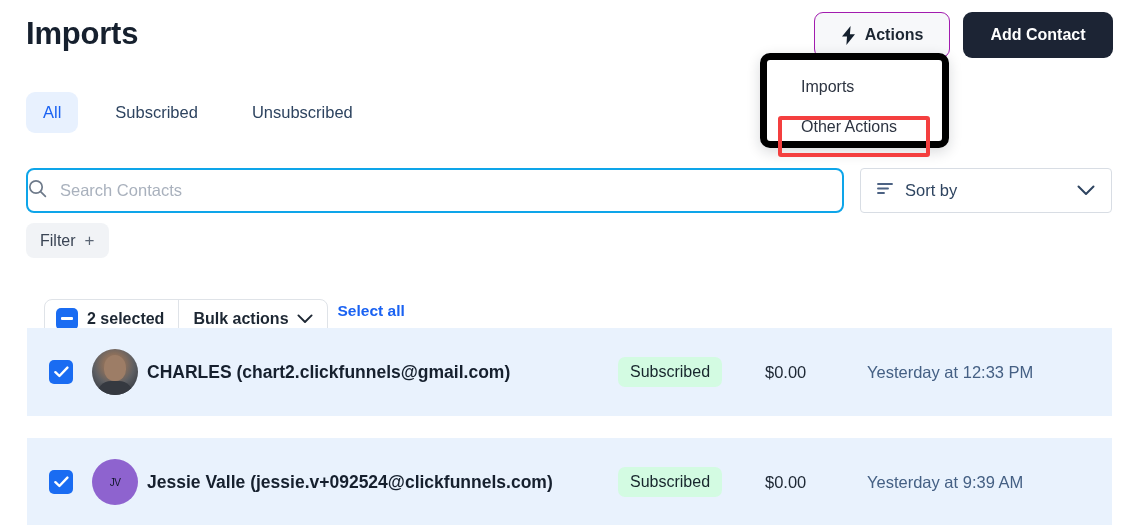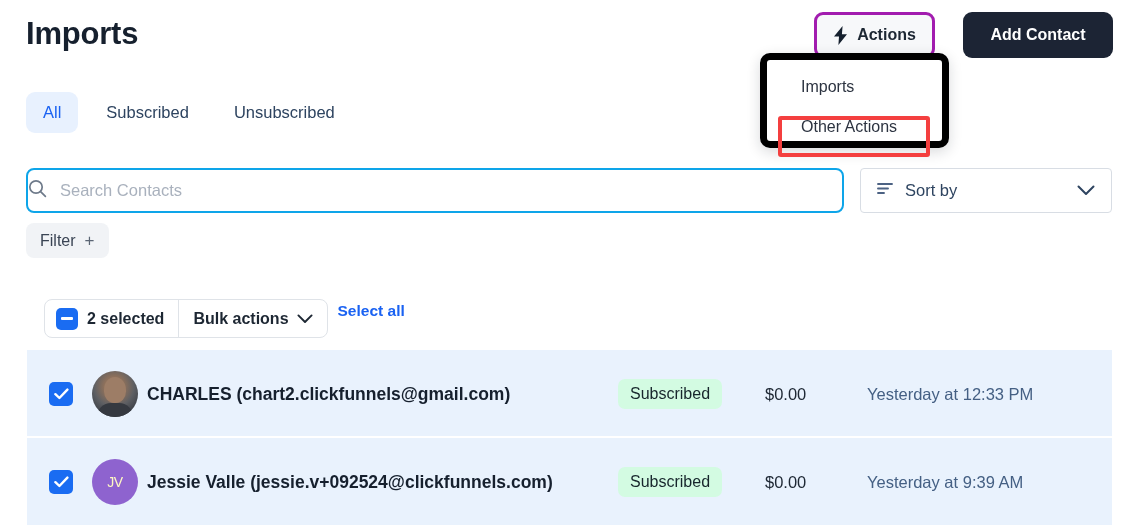--- a/index.html
+++ b/index.html
@@ -27,23 +27,23 @@
     font-size: 31px;
     font-weight: bold;
     color: #16202e;
     letter-spacing: -0.2px;
   }
 
   .actions-btn {
     position: absolute;
     left: 814px;
     top: 12px;
-    width: 121px;
+    width: 136px;
     height: 46px;
-    border: 3px solid #a21caf;
+    border: 1px solid #a21caf;
     border-radius: 9px;
     background: #f7f8fa;
     display: flex;
     align-items: center;
     justify-content: center;
     gap: 9px;
     font-size: 16px;
     font-weight: bold;
     color: #1d2733;
     cursor: pointer;
@@ -113,21 +113,21 @@
   .tab {
     height: 41px;
     display: flex;
     align-items: center;
     justify-content: center;
     padding: 0 17px;
     font-size: 16.5px;
     color: #2e4460;
     border-radius: 9px;
     cursor: pointer;
-    margin-right: 11px;
+    margin-right: 20px;
   }
   .tab.active {
     background: #e8f1fe;
     color: #1a62f2;
   }
 
   
   .search-box {
     position: absolute;
     left: 26px;
@@ -252,21 +252,21 @@
   
   .row {
     position: absolute;
     left: 27px;
     width: 1085px;
     height: 88px;
     background: #e9f2fd;
     display: flex;
     align-items: center;
   }
-  .row-1 { top: 350px; }
+  .row-1 { top: 328px; }
   .row-2 { top: 438px; }
   .row-divider {
     position: absolute;
     left: 27px;
     top: 436px;
     width: 1085px;
     height: 2px;
     background: #ffffff;
   }
 
@@ -305,25 +305,25 @@
   .avatar-photo::after {
     content: "";
     position: absolute;
     left: 5px; bottom: 0;
     width: 36px; height: 14px;
     border-radius: 18px 18px 0 0;
     background: #353940;
   }
   .avatar-initials {
     background: #8e63cf;
-    color: #fef9c3;
-    display: flex;
-    align-items: center;
-    justify-content: center;
-    font-size: 14px;
+    color: #0f172a;
+    display: flex;
+    align-items: center;
+    justify-content: center;
+    font-size: 10px;
     letter-spacing: -0.5px;
   }
   .contact-name {
     position: absolute;
     left: 120px;
     font-size: 17.5px;
     font-weight: bold;
     color: #16202e;
     white-space: nowrap;
   }

